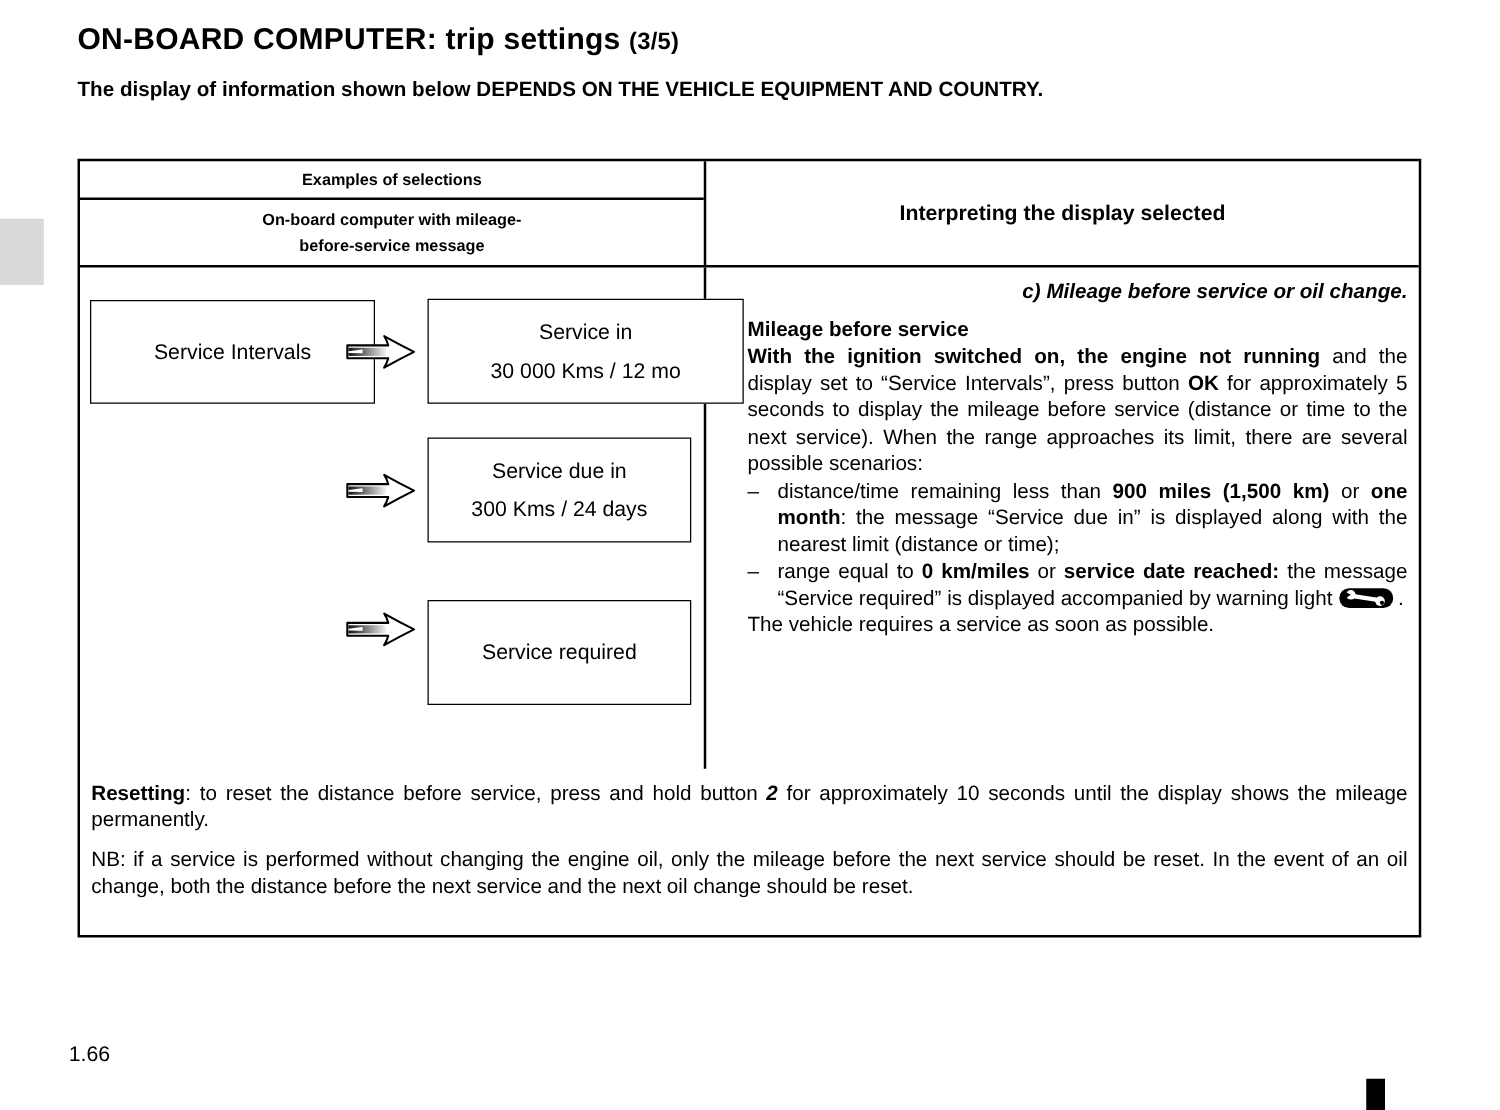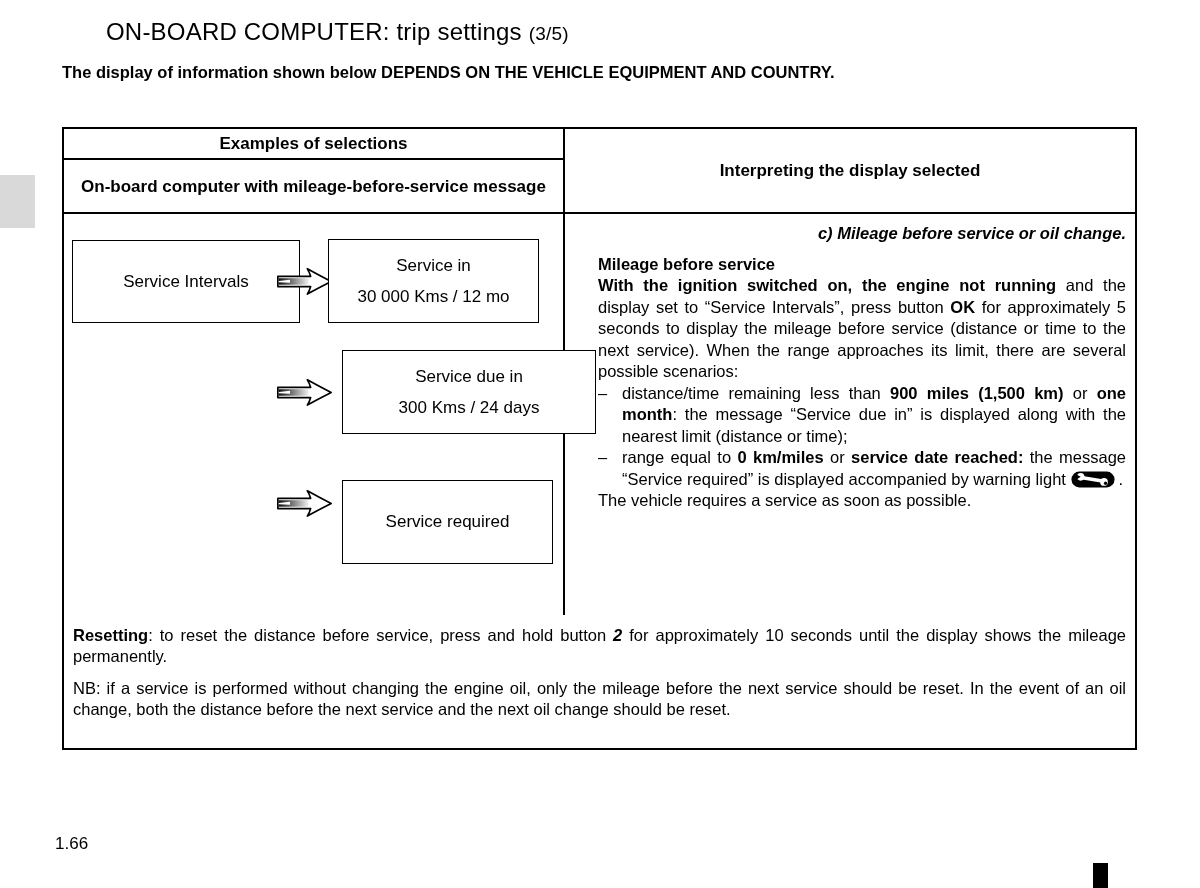--- a/index.html
+++ b/index.html
@@ -4,45 +4,45 @@
 <style>
   html, body { margin:0; padding:0; background:#fff; }
   .page {
     position:relative; width:1200px; height:888px; background:#ffffff;
     font-family:"Liberation Sans", sans-serif; color:#000; overflow:hidden;
     -webkit-font-smoothing:antialiased;
   }
   .side-tab { position:absolute; left:0; top:175px; width:35px; height:53px; background:#d9d9d9; }
   .bottom-mark { position:absolute; left:1093px; top:863px; width:15px; height:25px; background:#000; }
 
-  .title { position:absolute; left:62px; top:18px; font-size:24px; font-weight:normal; letter-spacing:0.2px; white-space:nowrap;margin-left:44px; }
+  .title { position:absolute; left:62px; top:18px; font-size:24px; font-weight:bold; letter-spacing:0.2px; white-space:nowrap; }
   .title .pg { font-size:19px; }
   .subtitle { position:absolute; left:62px; top:63px; font-size:16.5px; font-weight:bold; white-space:nowrap; }
 
   .manual-table { position:absolute; left:62px; top:127px; width:1075px; height:623px;
     border:2px solid #000; box-sizing:border-box; background:#fff; }
 
   .thead { display:grid; grid-template-columns:501px 1fr; height:83px; border-bottom:2px solid #000; }
   .left-head { border-right:2px solid #000; display:flex; flex-direction:column; }
   .examples-title { height:29px; border-bottom:2px solid #000; display:flex; align-items:center; justify-content:center;
-    font-weight:bold; font-size:17px; }
-  .examples-sub { flex:1; display:flex; flex-direction:row; align-items:center; justify-content:center;
-    font-weight:bold; font-size:17px; line-height:21px; text-align:center; }
+    font-weight:bold; font-size:13px; }
+  .examples-sub { flex:1; display:flex; flex-direction:column; align-items:center; justify-content:center;
+    font-weight:bold; font-size:13px; line-height:21px; text-align:center; }
   .right-head { display:flex; align-items:center; justify-content:center; font-weight:bold; font-size:17px; }
 
   .tbody { display:grid; grid-template-columns:501px 1fr; height:401px; }
   .flow-col { position:relative; border-right:2px solid #000; }
   .interp-col { padding:8px 9px 0 9px; font-size:16.5px; line-height:21.5px; text-align:justify; overflow:hidden; }
 
   .flow-box { position:absolute; border:1px solid #000; background:#fff; box-sizing:border-box;
     display:flex; flex-direction:column; align-items:center; justify-content:center;
     gap:11px; font-size:17px; text-align:center; }
   .src-box  { left:8px;   top:26px;  width:228px; height:83px; }
-  .step-1   { left:264px; top:25px;  width:211px; height:84px; }
-  .step-2   { left:278px; top:136px; width:254px; height:84px; }
+  .step-1   { left:278px; top:25px;  width:253px; height:84px; }
+  .step-2   { left:278px; top:136px; width:211px; height:84px; }
   .step-3   { left:278px; top:247px; width:211px; height:84px;margin-top:19px; }
   .flow-arrow { position:absolute; width:58px; height:34px; }
   .arrow-1 { left:212px; top:50px; }
   .arrow-2 { left:212px; top:161px; }
   .arrow-3 { left:212px; top:272px; }
 
   .interp-heading { font-weight:bold; margin:1px 0 9px 0; text-align:right;font-style:italic; }
   .interp-sub { margin-left:24px; }
   .sub-heading { font-weight:bold; }
   .bullet { position:relative; padding-left:24px; }

